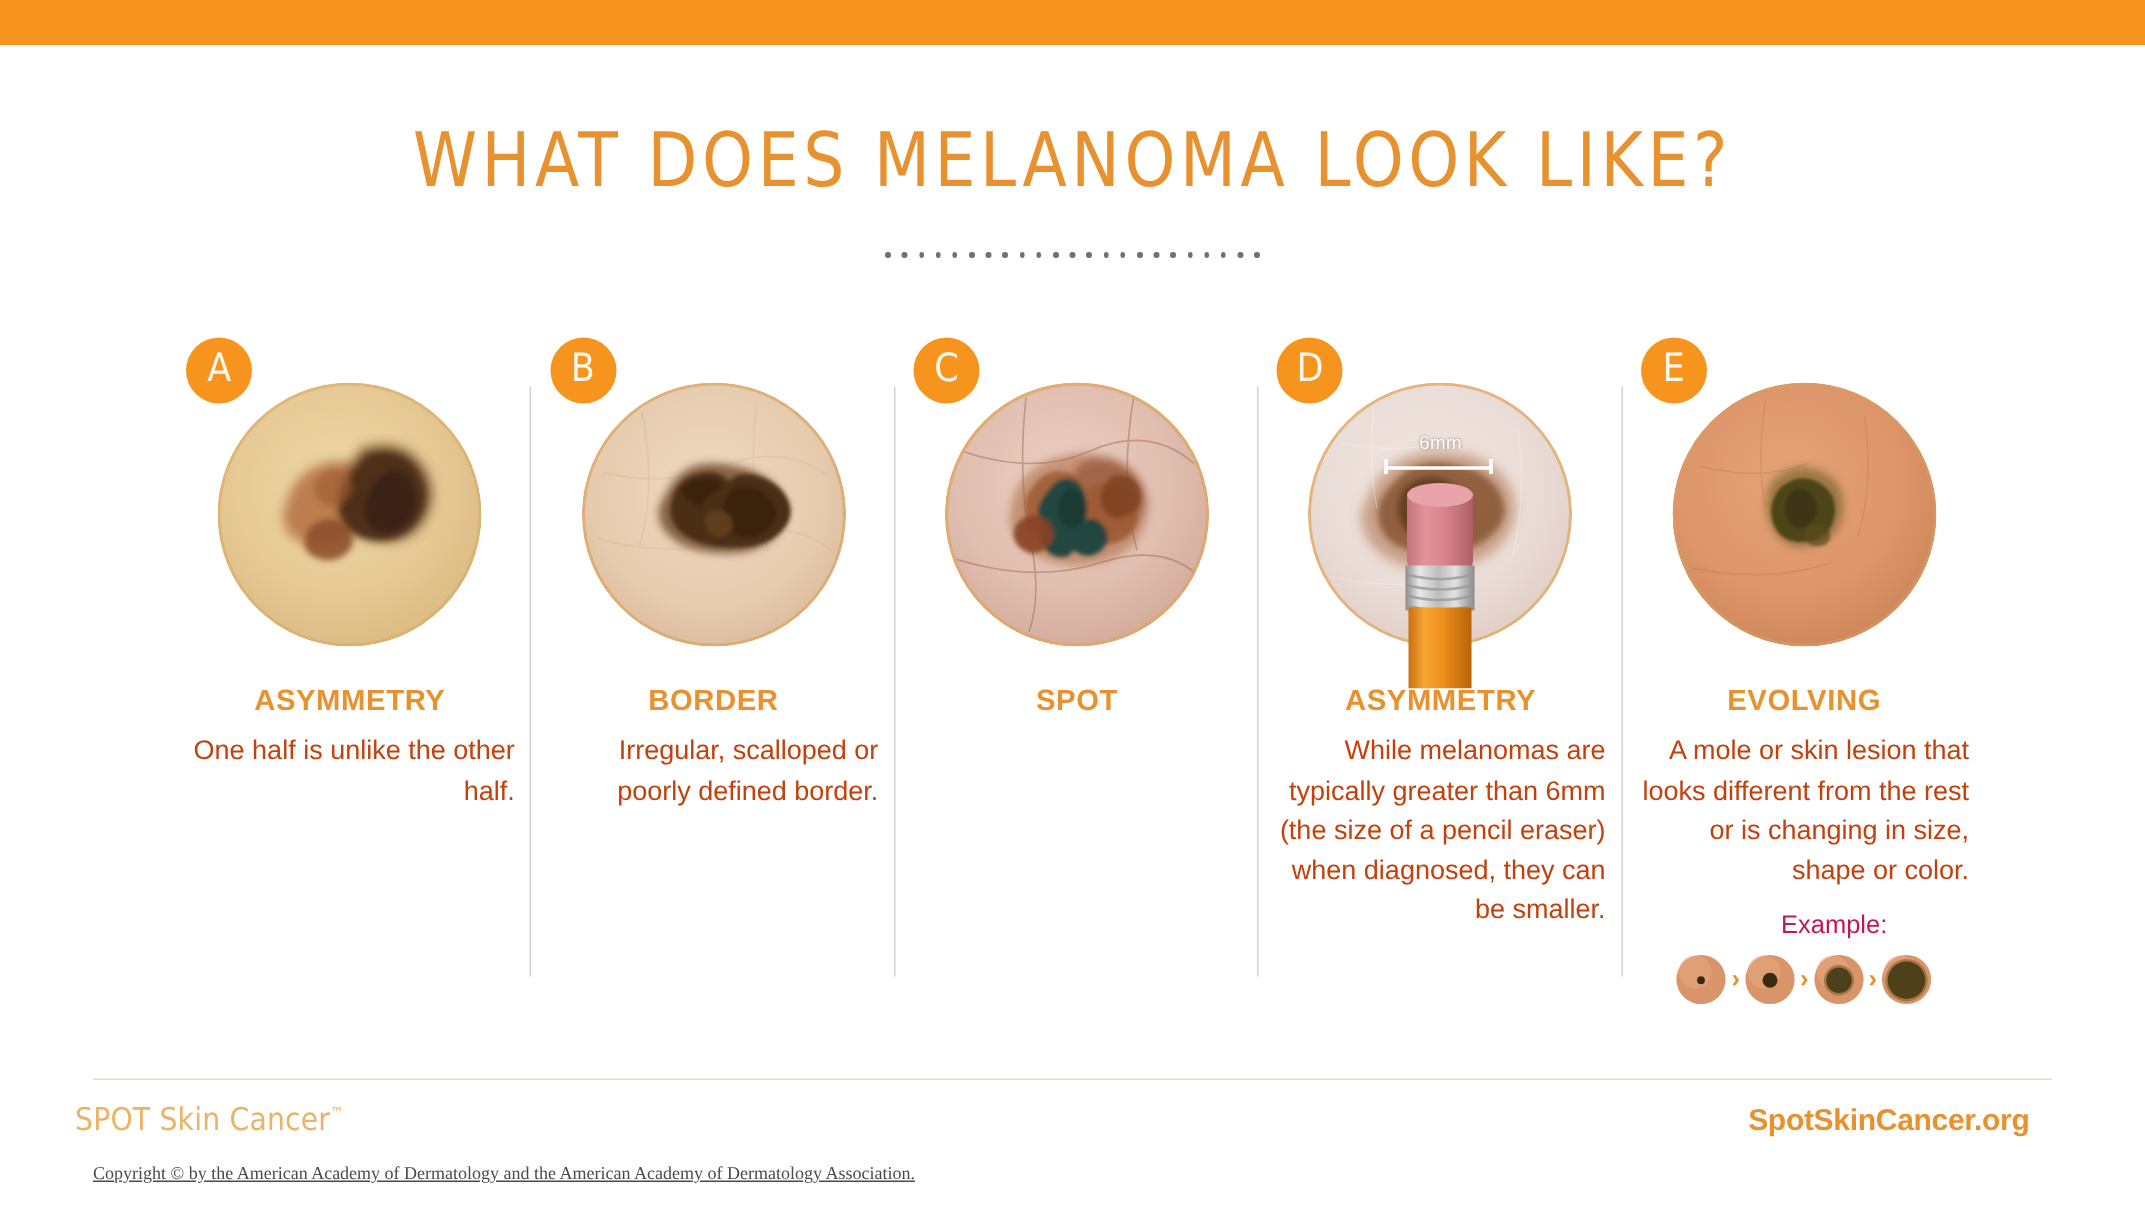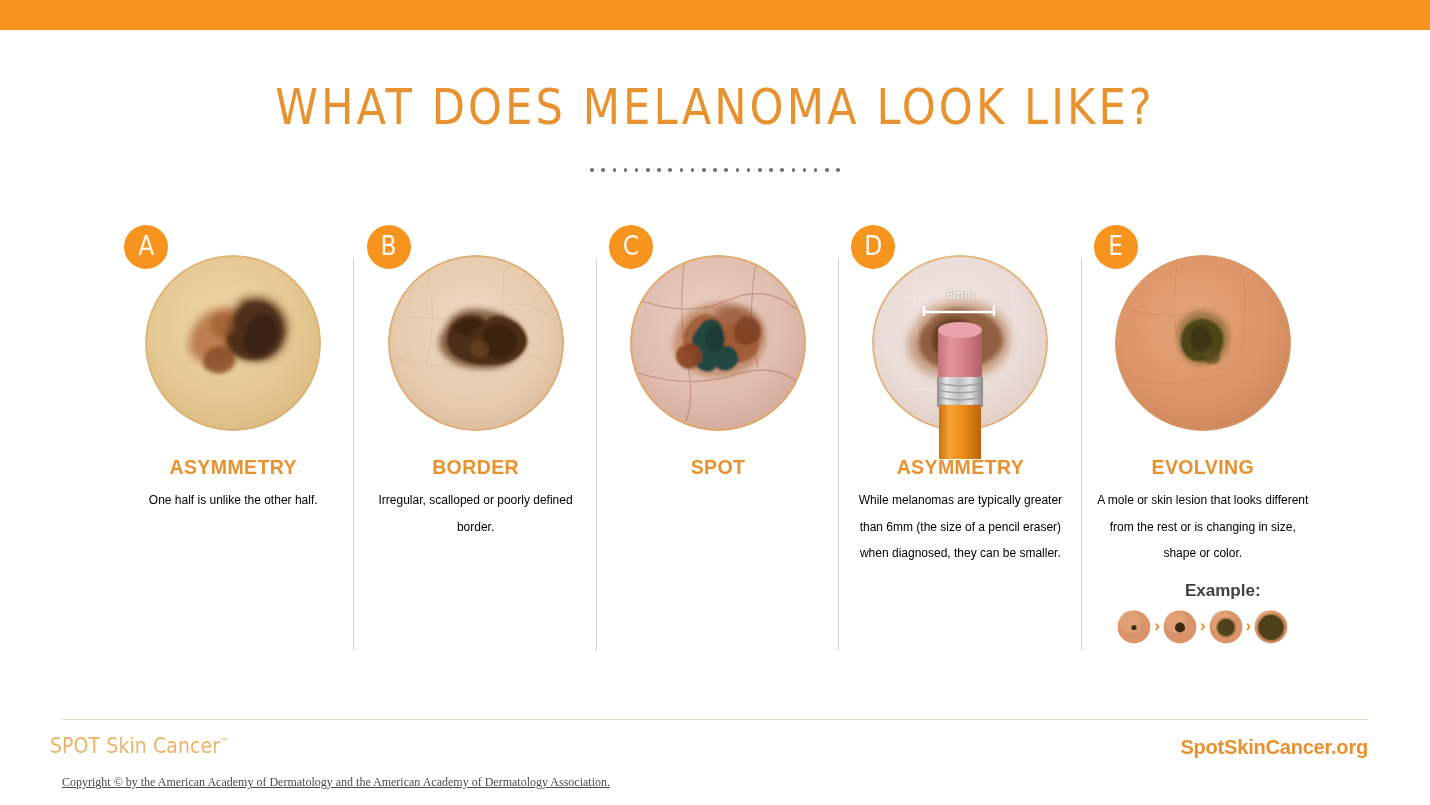--- a/index.html
+++ b/index.html
@@ -152,32 +152,32 @@
   .heading {
     margin-top: 25px;
     font-size: 19.5px;
     font-weight: bold;
     color: #E8912F;
     letter-spacing: .4px;
     text-align: right;
   }
   .body {
     margin-top: 8px;
-    font-size: 12px;
+    font-size: 18px;
     line-height: 26.6px;
-    color: #000000;
-    text-align: center;
+    color: #c2410c;
+    text-align: right;
     width: 220px;
     font-weight: 300;
   }
   .example-label {
     margin-top: 14px;
     font-size: 17px;
-    color: #404040;
-    font-weight: 700;
+    color: #be185d;
+    font-weight: 400;
     text-align: center;
     margin-left: 40px;
   }
   .evo-row {
     margin-top: 9px;
     display: flex;
     align-items: center;
     gap: 3px;
   }
   .evo-dot { width: 34px; height: 34px; display: block; }
@@ -209,21 +209,21 @@
   .copyright {
     position: absolute;
     left: 62px; top: 775px;
     font-family: "Liberation Serif", "DejaVu Serif", serif;
     font-size: 12px;
     color: #4A4A4A;
     text-decoration: underline;
   }
   .site {
     position: absolute;
-    right: 62px; top: 736px;
+    right: 77px; top: 736px;
     font-size: 20px;
     font-weight: bold;
     color: #E8912F;
     letter-spacing: -.2px;
   }
 </style>
 </head>
 <body>
 
 <div class="topbar"></div>

